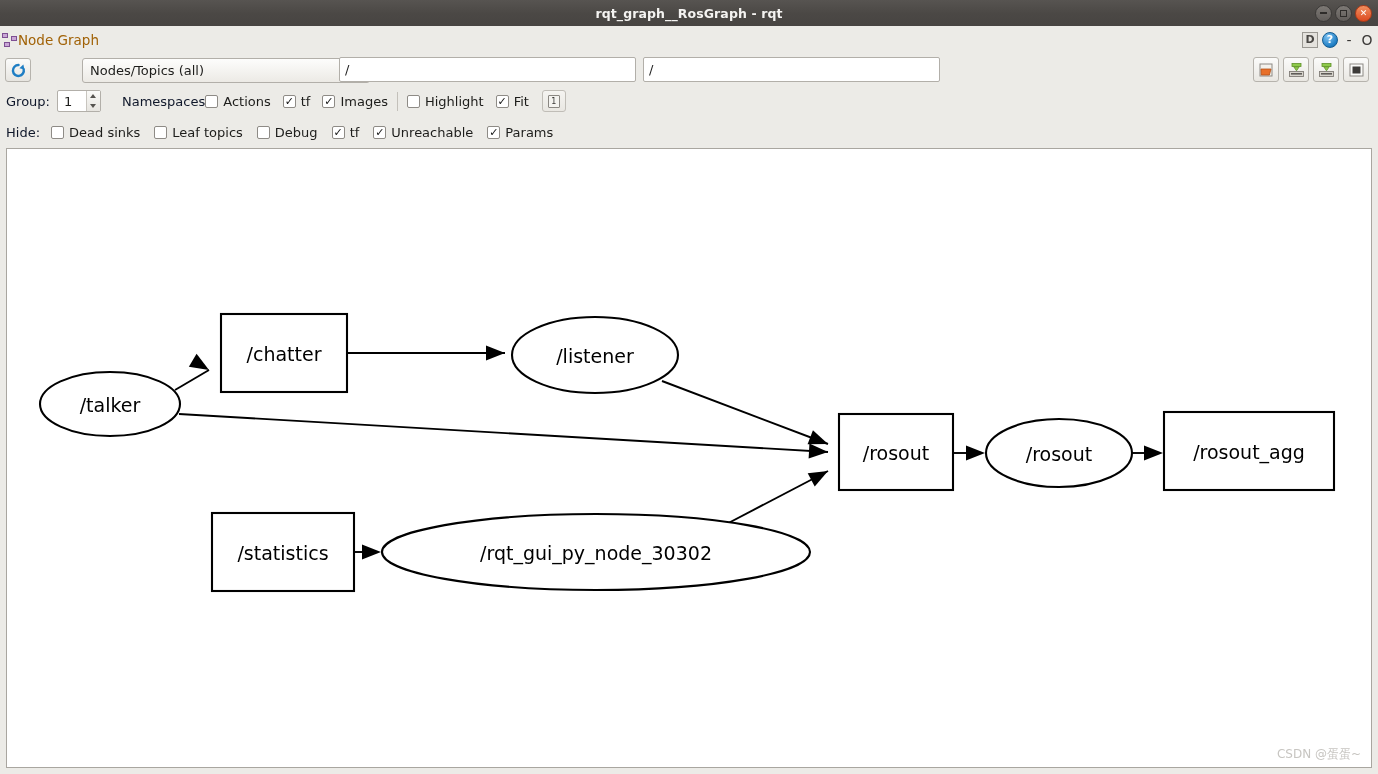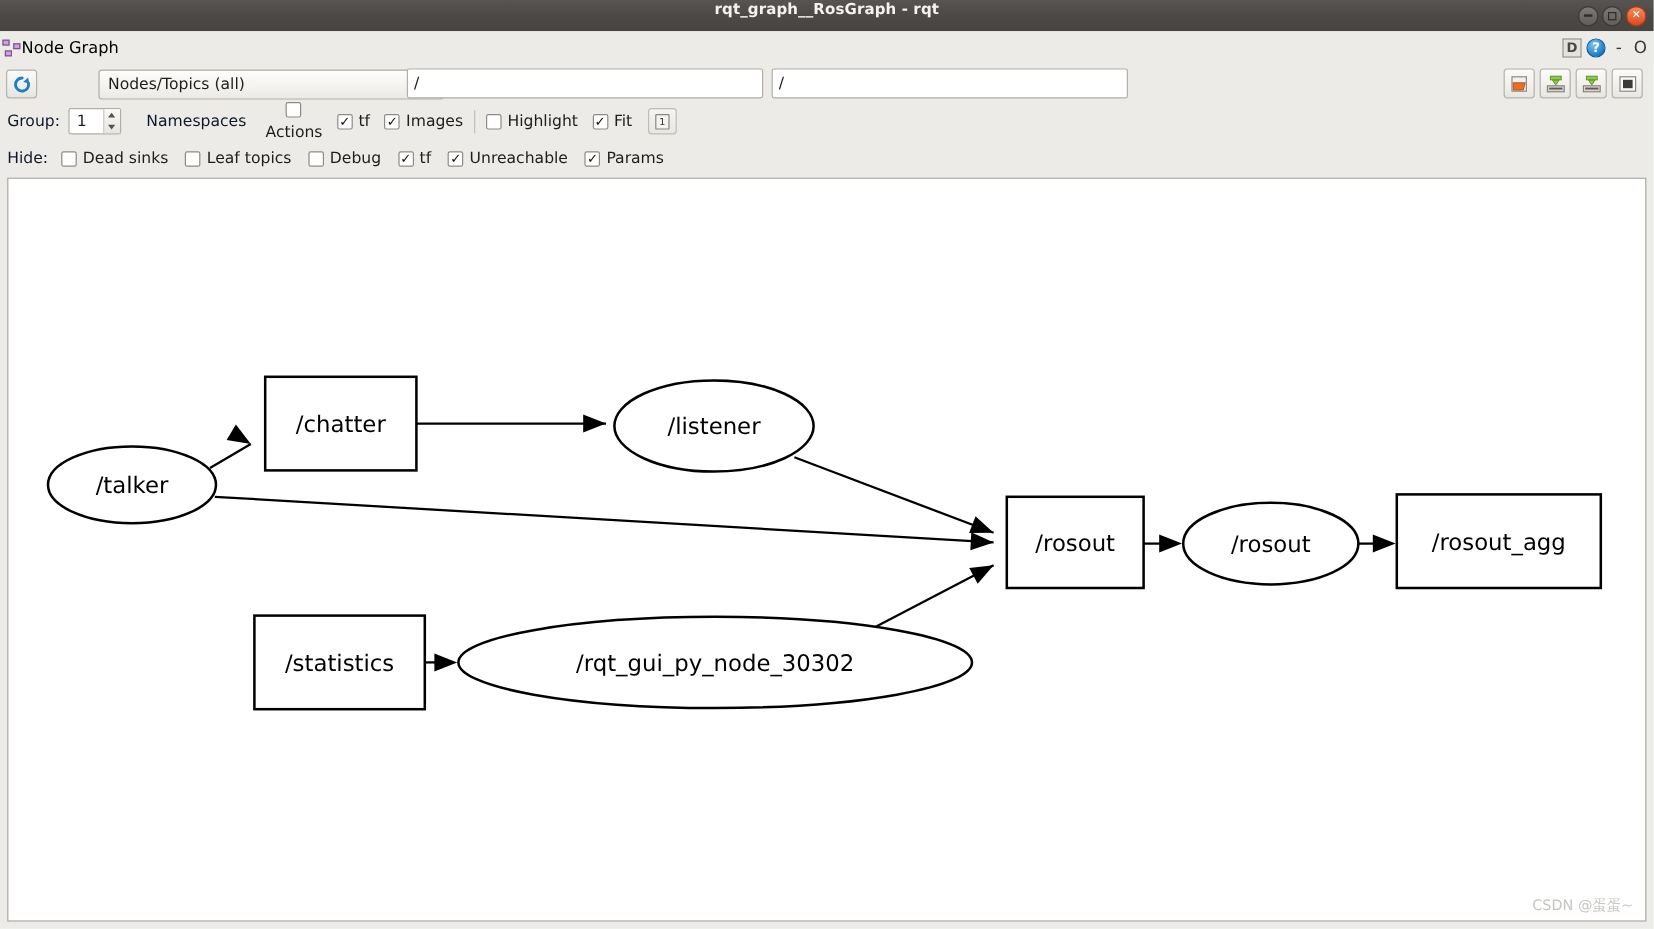--- a/index.html
+++ b/index.html
@@ -8,21 +8,21 @@
     width: 1378px; height: 774px;
     overflow: hidden;
     font-family: "DejaVu Sans", "Liberation Sans", sans-serif;
   }
   body { background: #ecebe7; }
 
   
   .titlebar {
     position: absolute; left: 0; top: 0; width: 1378px; height: 26px;
     background: linear-gradient(to bottom, #575451 0%, #4b4845 52%, #474442 100%);
-    display: flex; justify-content: center;
+    display: flex; align-items: center; justify-content: center;
   }
   .titlebar-text {
     color: #f4f3f1; font-size: 12.5px; font-weight: bold;
     letter-spacing: 0.1px;
   }
   .win-buttons {
     position: absolute; right: 6px; top: 0; height: 26px;
     display: flex; align-items: center; gap: 3px;
   }
   .win-btn {
@@ -49,21 +49,21 @@
   .panel-icon {
     margin-left: 2px; width: 15px; height: 15px; position: relative;
   }
   .panel-icon .b1, .panel-icon .b2, .panel-icon .b3 {
     position: absolute; background: #c9a7d6; border: 1px solid #7e4f93;
   }
   .panel-icon .b1 { left: 0; top: 1px; width: 6px; height: 5px; }
   .panel-icon .b2 { right: 0; top: 4px; width: 6px; height: 5px; }
   .panel-icon .b3 { left: 2px; bottom: 0; width: 6px; height: 5px; }
   .panel-title {
-    font-size: 13.5px; color: #000000; margin-left: 1px;
+    font-size: 13.5px; color: #a16207; margin-left: 1px;
   }
   .panel-header-right {
     position: absolute; right: 4px; top: 0; height: 27px;
     display: flex; align-items: center; gap: 4px;
   }
   .hdr-btn-d {
     width: 16px; height: 16px; border: 1px solid #9a9892;
     background: #e4e2dd; color: #4a4845; font-size: 11px; font-weight: bold;
     display: flex; align-items: center; justify-content: center;
   }
@@ -285,21 +285,21 @@
   <span class="lbl" style="margin-left:6px;">Group:</span>
   <span class="spin" style="margin-left:7px;">
     <span>1</span>
     <span class="spin-btns">
       <span class="sp-up"></span>
       <span class="sp-dn"></span>
     </span>
   </span>
   <span class="lbl" style="margin-left:21px;">Namespaces</span>
 
-  <span class="cb" style="margin-left:16px;flex-direction:column;">
+  <span class="cb" style="margin-left:0;">
     <span class="cbox"></span>
     <span>Actions</span>
   </span>
   <span class="cb" style="margin-left:12px;">
     <span class="cbox">✓</span>
     <span>tf</span>
   </span>
   <span class="cb" style="margin-left:12px;">
     <span class="cbox">✓</span>
     <span>Images</span>

